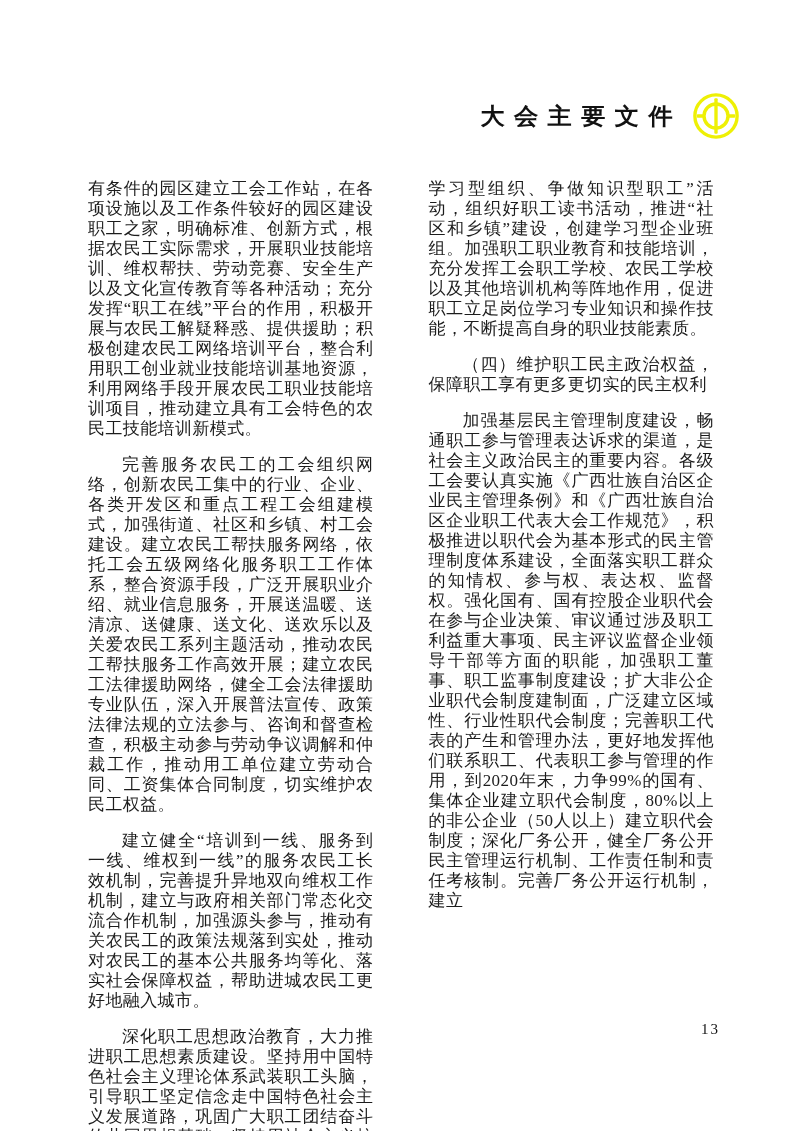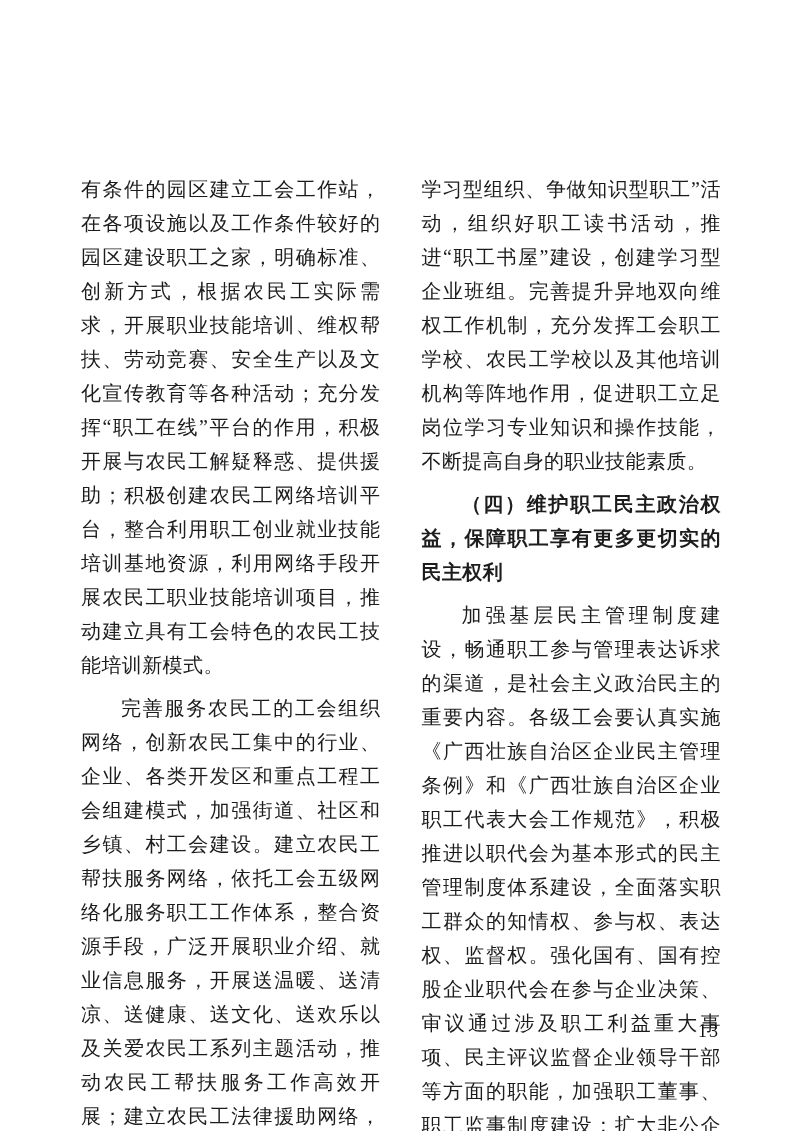--- a/index.html
+++ b/index.html
@@ -41,53 +41,66 @@
     left: 72px;
     width: 658px;
     display: flex;
     gap: 23px;
   }
   .column {
     width: 318px;
     box-sizing: border-box;
   }
   .para {
-    margin: 9px;
-    font-size: 20px;
-    line-height: 34px;
+    margin: 16px;
+    font-size: 17px;
+    line-height: 20px;
     text-align: justify;
     text-justify: inter-character;
     letter-spacing: 0.4px;
     word-break: break-all;
   }
   .para.indent { text-indent: 2em; }
-  .para.heading { font-weight: bold; }
+  .para.heading { font-weight: normal; }
   .page-number {
     position: absolute;
     top: 1021px;
     right: 80px;
-    font-size: 18px;
+    font-size: 15px;
     letter-spacing: 2px;
     color: #111;
   }
 </style>
 </head>
 <body>
 
 <div class="page">
 
+  <div class="header">
+    <div class="header-title">大会主要文件</div>
+    <svg class="logo" viewBox="0 0 100 100" xmlns="http://www.w3.org/2000/svg">
+      <g id="emblem" fill="none">
+        <circle cx="50" cy="50" r="44" stroke-width="7" stroke="#eef005"></circle>
+        <circle cx="50" cy="50" r="25" stroke-width="7" stroke="#eef005"></circle>
+        <rect x="46.5" y="13" width="7" height="74" rx="2" class="fillpart" fill="#eef005"></rect>
+        <rect x="10" y="46.5" width="16" height="7" rx="2" class="fillpart" fill="#eef005"></rect>
+        <rect x="74" y="46.5" width="16" height="7" rx="2" class="fillpart" fill="#eef005"></rect>
+      </g>
+    </svg>
+  </div>
 
   <div class="columns">
     <div class="column">
         <p class="para">有条件的园区建立工会工作站，在各项设施以及工作条件较好的园区建设职工之家，明确标准、创新方式，根据农民工实际需求，开展职业技能培训、维权帮扶、劳动竞赛、安全生产以及文化宣传教育等各种活动；充分发挥“职工在线”平台的作用，积极开展与农民工解疑释惑、提供援助；积极创建农民工网络培训平台，整合利用职工创业就业技能培训基地资源，利用网络手段开展农民工职业技能培训项目，推动建立具有工会特色的农民工技能培训新模式。</p>
         <p class="para indent">完善服务农民工的工会组织网络，创新农民工集中的行业、企业、各类开发区和重点工程工会组建模式，加强街道、社区和乡镇、村工会建设。建立农民工帮扶服务网络，依托工会五级网络化服务职工工作体系，整合资源手段，广泛开展职业介绍、就业信息服务，开展送温暖、送清凉、送健康、送文化、送欢乐以及关爱农民工系列主题活动，推动农民工帮扶服务工作高效开展；建立农民工法律援助网络，健全工会法律援助专业队伍，深入开展普法宣传、政策法律法规的立法参与、咨询和督查检查，积极主动参与劳动争议调解和仲裁工作，推动用工单位建立劳动合同、工资集体合同制度，切实维护农民工权益。</p>
+        <p class="para indent">建立健全“培训到一线、服务到一线、维权到一线”的服务农民工长效机制，完善提升异地双向维权工作机制，建立与政府相关部门常态化交流合作机制，加强源头参与，推动有关农民工的政策法规落到实处，推动对农民工的基本公共服务均等化、落实社会保障权益，帮助进城农民工更好地融入城市。</p>
         <p class="para indent">深化职工思想政治教育，大力推进职工思想素质建设。坚持用中国特色社会主义理论体系武装职工头脑，引导职工坚定信念走中国特色社会主义发展道路，巩固广大职工团结奋斗的共同思想基础。坚持用社会主义核心价值观教育引导职工，加强职业道德教育，大力倡导爱岗、敬业、诚信、友善的道德规范。引导职工学法、知法、懂法、用法，进一步增强民主参与、民主监督意识，依法行使民主权利、履行公民义务。</p>
       </div>
     <div class="column">
-        <p class="para">学习型组织、争做知识型职工”活动，组织好职工读书活动，推进“职工书屋”建设，创建学习型企业班组。完善提升异地双向维权工作机制，充分发挥工会职工学校、农民工学校以及其他培训机构等阵地作用，促进职工立足岗位学习专业知识和操作技能，不断提高自身的职业技能素质。</p>
+        <p class="para">学习型组织、争做知识型职工”活动，组织好职工读书活动，推进“社区和乡镇”建设，创建学习型企业班组。加强职工职业教育和技能培训，充分发挥工会职工学校、农民工学校以及其他培训机构等阵地作用，促进职工立足岗位学习专业知识和操作技能，不断提高自身的职业技能素质。</p>
         <p class="para indent heading">（四）维护职工民主政治权益，保障职工享有更多更切实的民主权利</p>
         <p class="para indent">加强基层民主管理制度建设，畅通职工参与管理表达诉求的渠道，是社会主义政治民主的重要内容。各级工会要认真实施《广西壮族自治区企业民主管理条例》和《广西壮族自治区企业职工代表大会工作规范》，积极推进以职代会为基本形式的民主管理制度体系建设，全面落实职工群众的知情权、参与权、表达权、监督权。强化国有、国有控股企业职代会在参与企业决策、审议通过涉及职工利益重大事项、民主评议监督企业领导干部等方面的职能，加强职工董事、职工监事制度建设；扩大非公企业职代会制度建制面，广泛建立区域性、行业性职代会制度；完善职工代表的产生和管理办法，更好地发挥他们联系职工、代表职工参与管理的作用，到2020年末，力争99%的国有、集体企业建立职代会制度，80%以上的非公企业（50人以上）建立职代会制度；深化厂务公开，健全厂务公开民主管理运行机制、工作责任制和责任考核制。完善厂务公开运行机制，建立</p>
       </div>
   </div>
 
   <div class="page-number">13</div>
 
 </div>
 
 </body></html>

